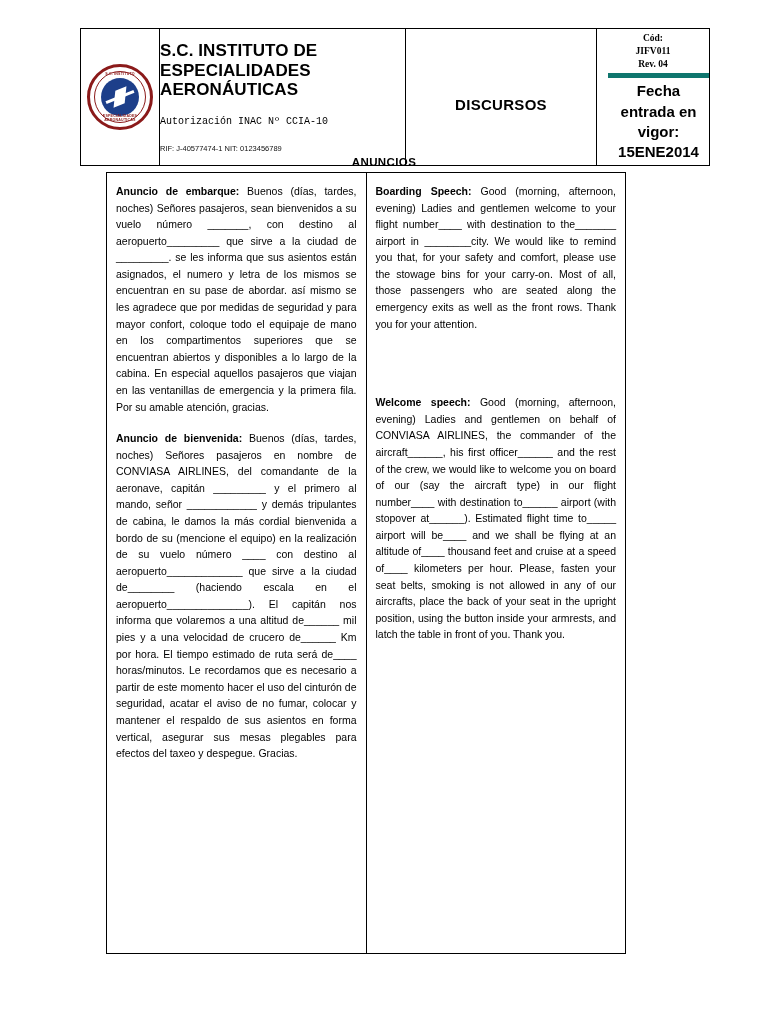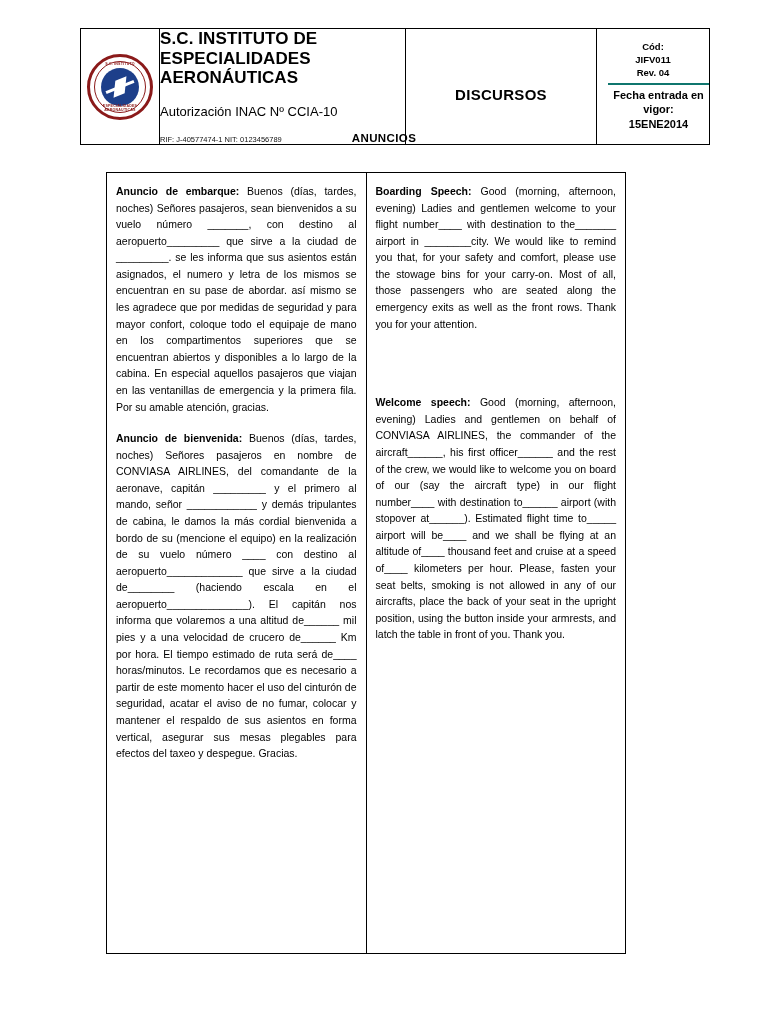--- a/index.html
+++ b/index.html
@@ -54,47 +54,49 @@
     width: 112px;
     padding: 0;
   }
   .org-name {
     font-size: 17px;
     font-weight: bold;
     line-height: 1.15;
     letter-spacing: 0.1px;
   }
   .org-sub {
-    font-size: 13px;
+    font-size: 10px;
     margin-top: 16px;
     line-height: 1.2;
+    font-family: Liberation Mono, monospace;
   }
   .org-sub2 {
     font-size: 7.5px;
     margin-top: 16px;
     color: #111;
     line-height: 1.2;
   }
   .doc-title {
     font-size: 15px;
     font-weight: bold;
     letter-spacing: 0.3px;
     margin-top: 15px;
   }
   .code-box {
     text-align: center;
     font-size: 9.5px;
     font-weight: bold;
     line-height: 1.35;
     padding: 3px 2px;
+    font-family: Liberation Serif, serif;
   }
   .code-div {
-    border-top: 2px solid #0f766e;
-    text-align: center;
-    font-size: 11px;
+    border-top: 5px solid #0f766e;
+    text-align: center;
+    font-size: 15px;
     font-weight: bold;
     line-height: 1.35;
     padding: 3px 2px;
     margin-left: 11px;
   }
 
   
   .logo {
     position: relative;
     width: 66px;
@@ -142,21 +144,21 @@
     color: #8b1a1a;
     letter-spacing: 0.2px;
   }
   .logo .txt-top { top: 5px; }
   .logo .txt-bot { bottom: 5px; }
 
   
   .anuncios {
     position: absolute;
     left: 0; right: 0;
-    top: 132px;
+    top: 156px;
     text-align: center;
     font-size: 11.5px;
     font-weight: bold;
     letter-spacing: 0.4px;
   }
 
   
   .body-table {
     position: absolute;
     left: 106px;

